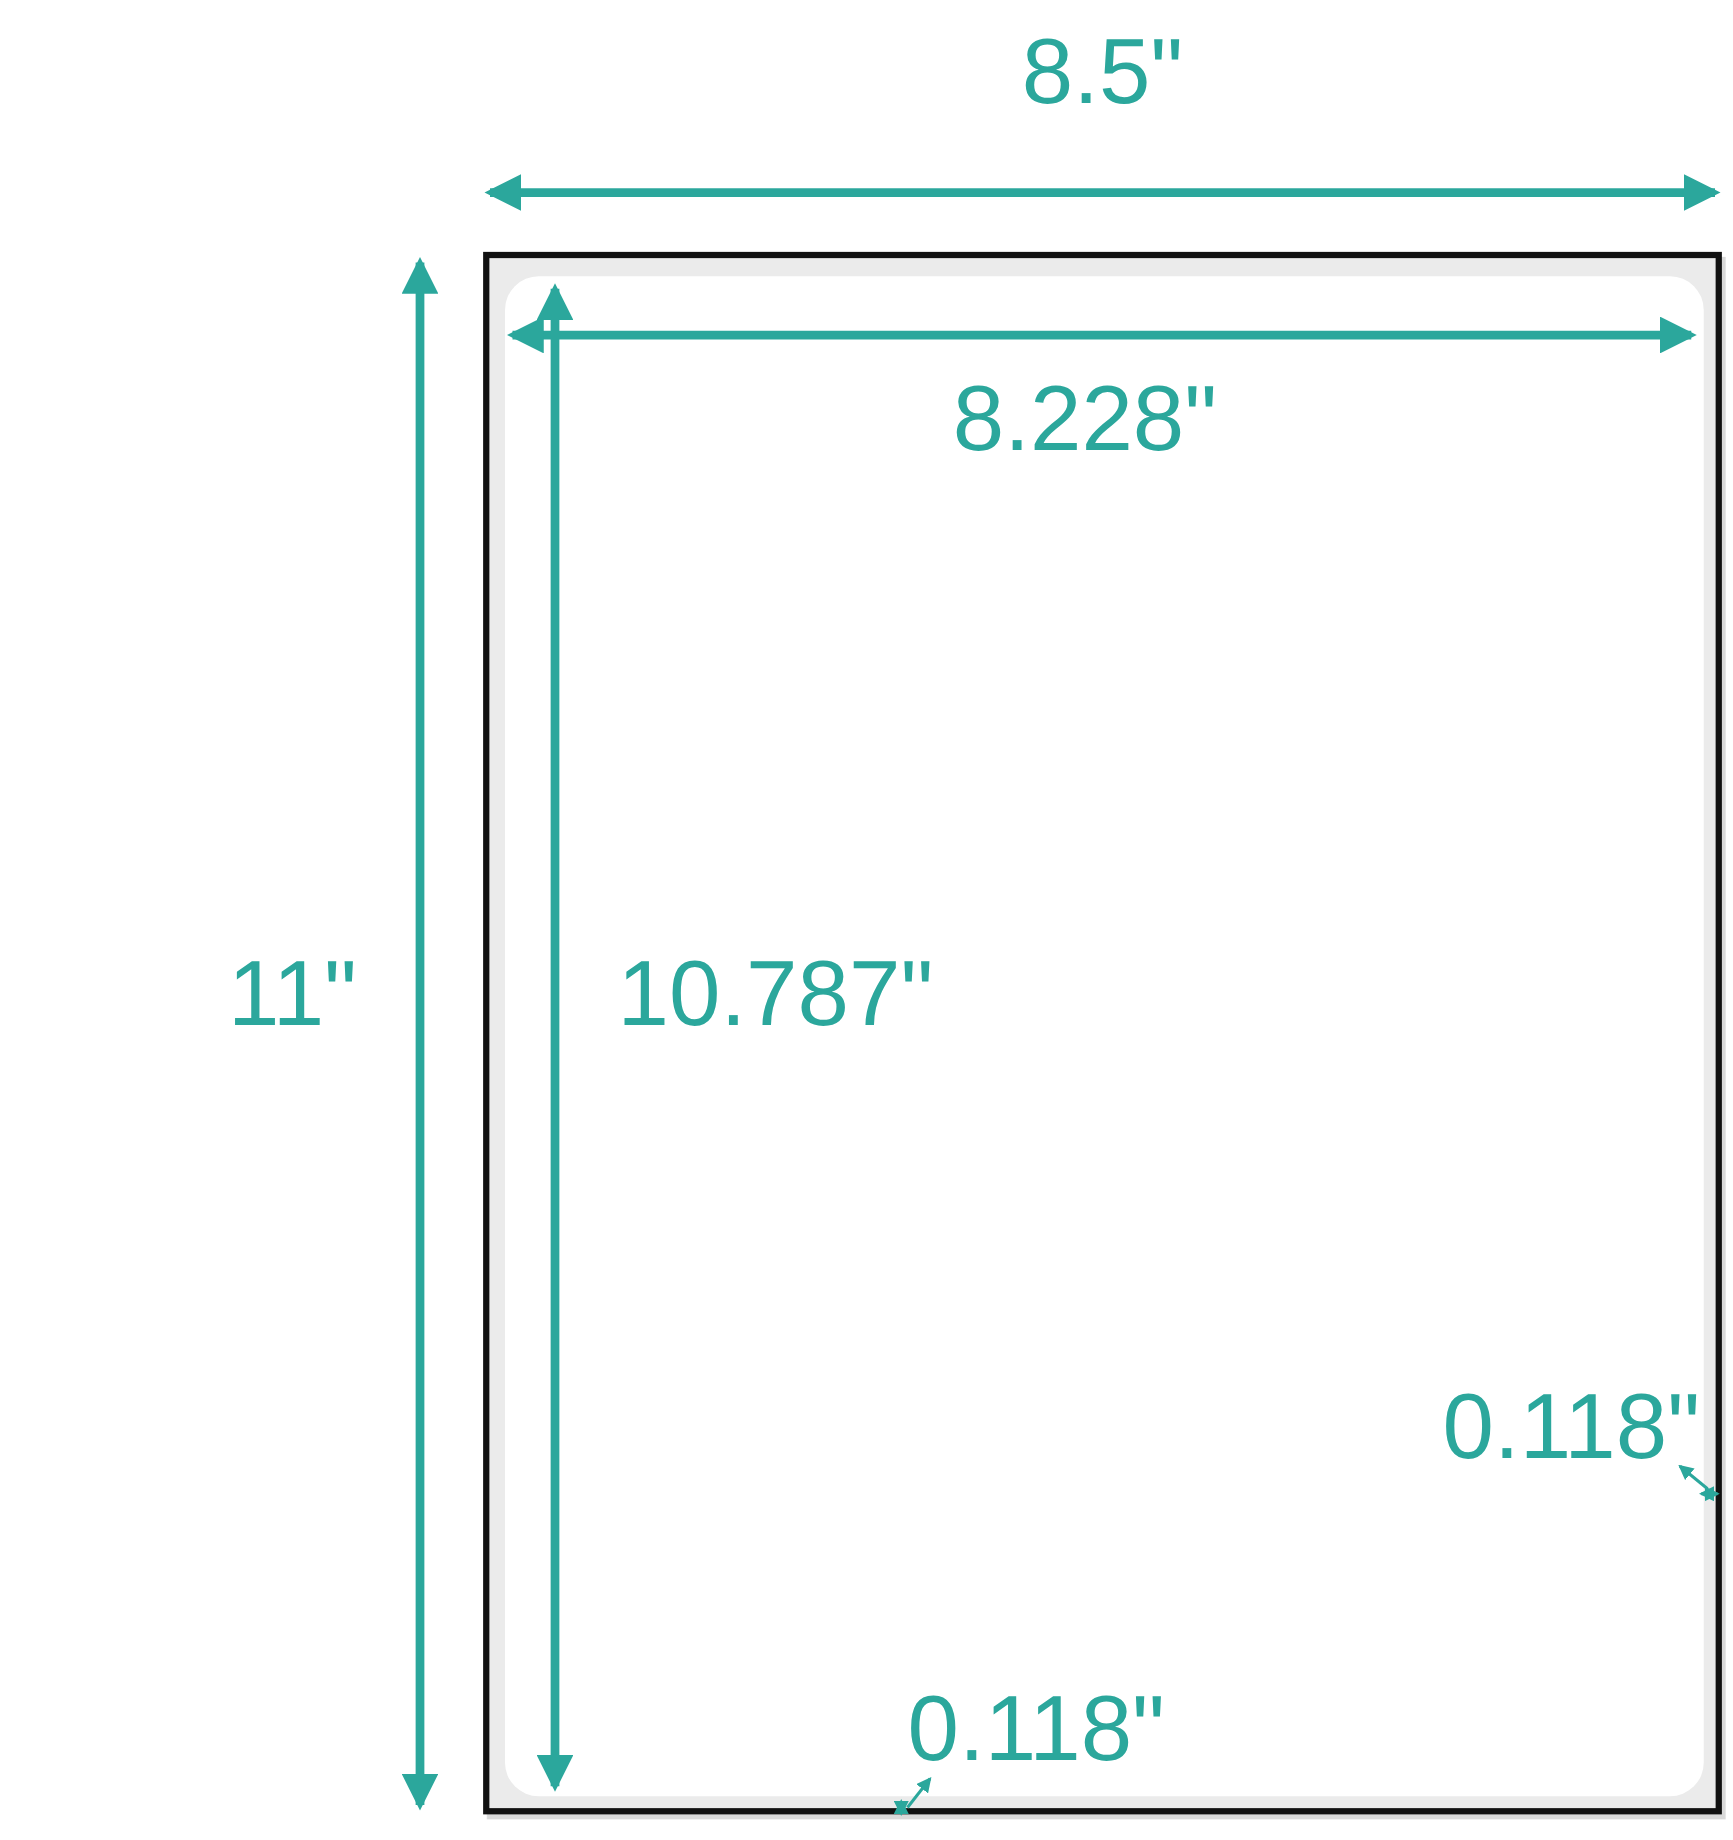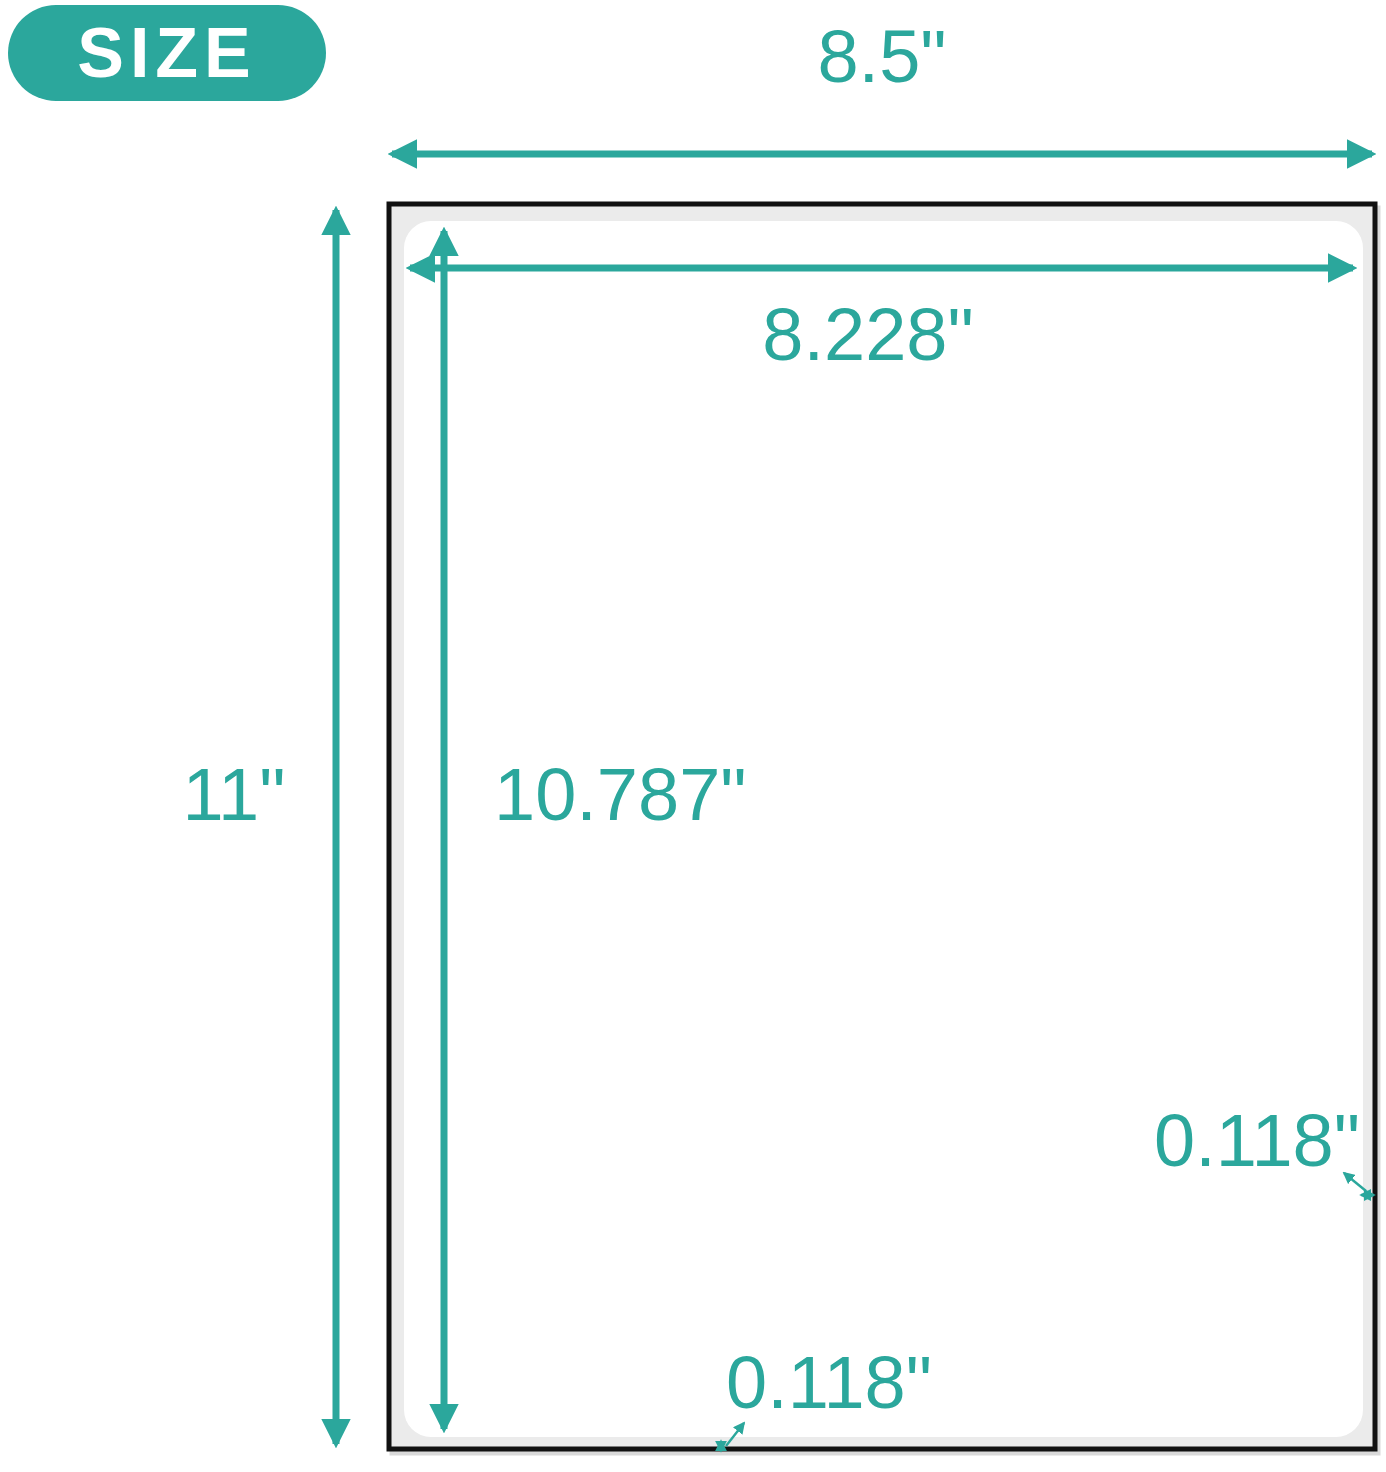--- a/index.html
+++ b/index.html
@@ -36,23 +36,20 @@
   .dim-sheet-h{left:149px;top:756px;width:170px;text-align:center;}
   .dim-label-h{left:494px;top:756px;}
   .dim-right-margin{left:1108px;top:1102px;width:252px;text-align:right;}
   .dim-bottom-margin{left:726px;top:1344px;}
 </style>
 </head>
 <body>
 
 <div id="stage">
 
-  <div class="badge">
-    <span>SIZE</span>
-  </div>
 
   <svg class="diagram" width="1386" height="1472" viewBox="0 0 1386 1472">
     <defs>
       <marker id="ah" viewBox="0 0 10 10" refX="8.5" refY="5" markerWidth="4.2" markerHeight="4.2" orient="auto-start-reverse">
         <path d="M0 0 L10 5 L0 10 z" class="arrowhead-fill"></path>
       </marker>
       <marker id="ah-sm" viewBox="0 0 10 10" refX="8.5" refY="5" markerWidth="5" markerHeight="5" orient="auto-start-reverse">
         <path d="M0 0 L10 5 L0 10 z" class="arrowhead-fill"></path>
       </marker>
     </defs>

